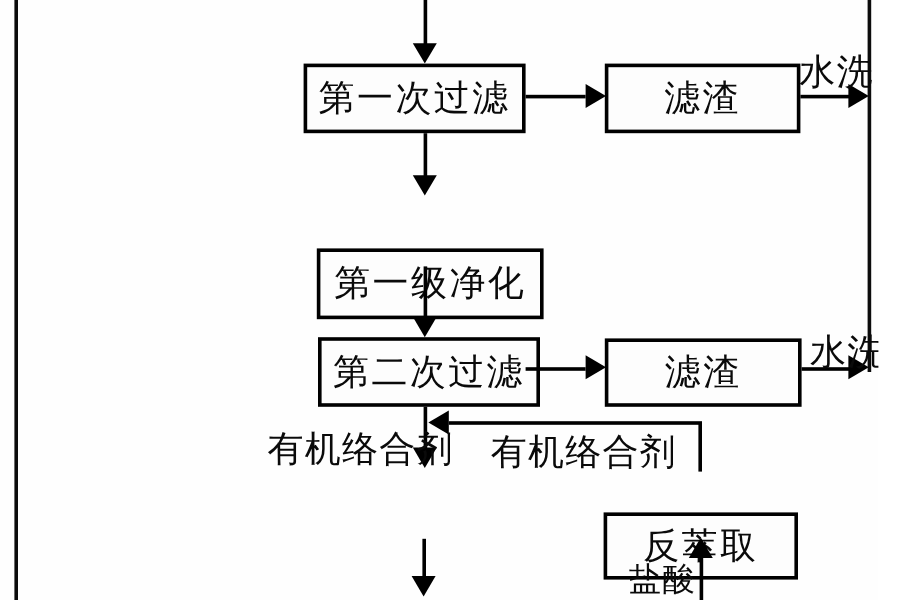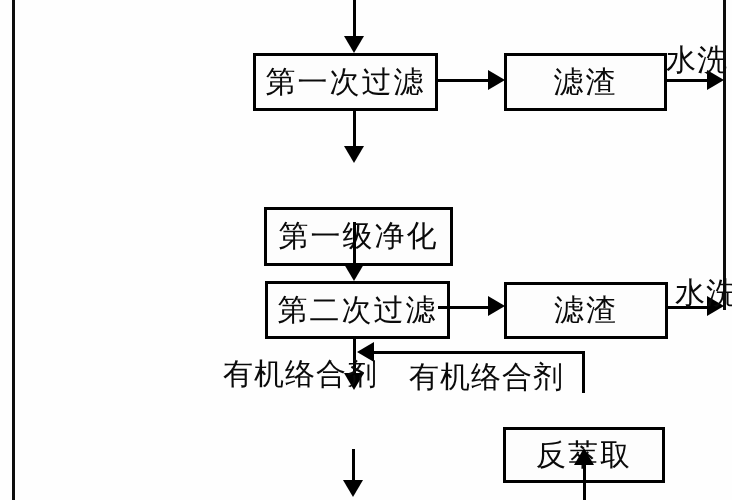--- a/index.html
+++ b/index.html
@@ -128,14 +128,15 @@
   <div class="vl lv-fb"></div>
   <div class="ah left ah-fb"></div>
 
   <div class="vl lv-acid"></div>
   <div class="ah up ah-acid"></div>
 
   <div class="lab lab-ww1">水洗</div>
   <div class="lab lab-ww2">水洗</div>
   <div class="lab lab-ocal">有机络合剂</div>
   <div class="lab lab-ocar">有机络合剂</div>
+  <div class="lab lab-acid">盐酸</div>
 
 </div>
 
 </body></html>

